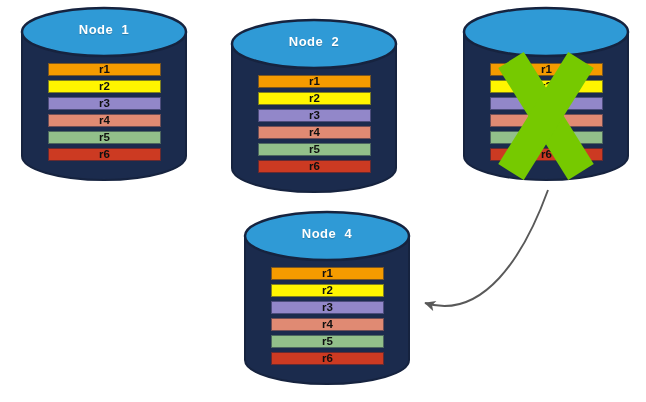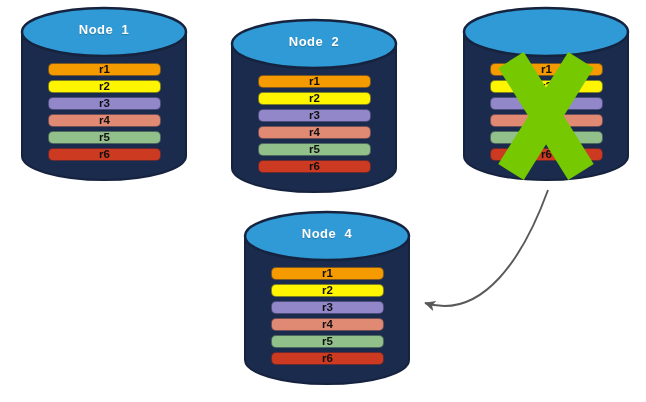--- a/index.html
+++ b/index.html
@@ -41,21 +41,21 @@
   }
   .rows {
     position: absolute;
     left: 0;
     top: 0;
     width: 100%;
   }
   .row {
     position: absolute;
     height: 13px;
-    border-radius: 5px;
+    border-radius: 0;
     border: 1px solid rgba(20,30,60,0.55);
     box-sizing: border-box;
     text-align: center;
     font-size: 11.5px;
     font-weight: bold;
     color: #101010;
     line-height: 11px;
   }
 
   

